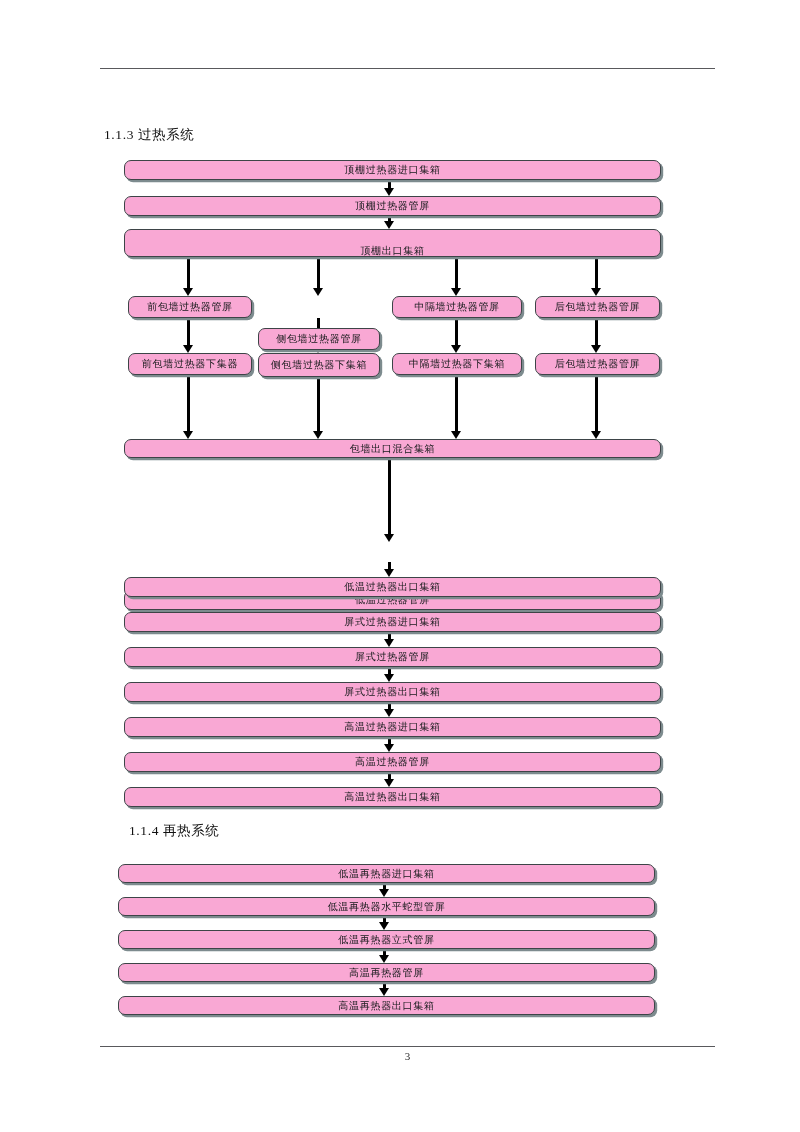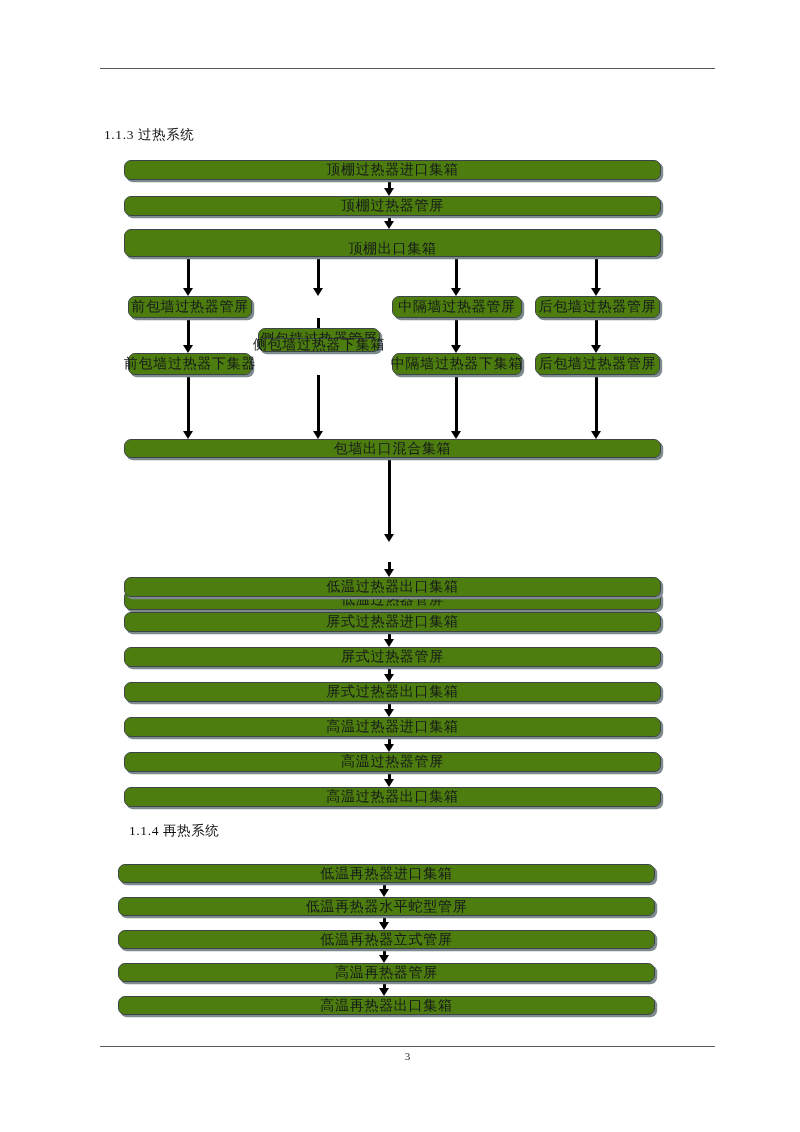--- a/index.html
+++ b/index.html
@@ -73,28 +73,28 @@
     width: 800px;
     height: 1132px;
     pointer-events: none;
   }
   .diagram > * { pointer-events: auto; }
 
   
   .node {
     position: absolute;
     box-sizing: border-box;
-    background: #4d7c0f;
+    background: #f9a8d4;
     border: 1.2px solid #3d4447;
     border-radius: 7px;
     box-shadow: 2.2px 2.2px 0 0 #7d8b8e;
     display: flex;
     align-items: center;
     justify-content: center;
-    font-size: 14px;
+    font-size: 10px;
     line-height: 1;
     letter-spacing: .7px;
     color: #15191a;
     white-space: nowrap;
   }
 
   
   .arrow-line {
     position: absolute;
     background: #000000;
@@ -189,21 +189,21 @@
     </div>
     <div class="node" style="left: 392px; top: 296px; width: 130px; height: 22px;">
       <span>中隔墙过热器管屏</span>
     </div>
     <div class="node" style="left: 535px; top: 296px; width: 125px; height: 22px;">
       <span>后包墙过热器管屏</span>
     </div>
     <div class="node" style="left: 128px; top: 353px; width: 124px; height: 22px;">
       <span>前包墙过热器下集器</span>
     </div>
-    <div class="node" style="left: 258px; top: 338px; width: 122px; height: 14px;">
+    <div class="node" style="left: 258px; top: 353px; width: 122px; height: 24px;">
       <span>侧包墙过热器下集箱</span>
     </div>
     <div class="node" style="left: 392px; top: 353px; width: 130px; height: 22px;">
       <span>中隔墙过热器下集箱</span>
     </div>
     <div class="node" style="left: 535px; top: 353px; width: 125px; height: 22px;">
       <span>后包墙过热器管屏</span>
     </div>
     <div class="node" style="left: 124px; top: 439px; width: 537px; height: 19px;">
       <span>包墙出口混合集箱</span>

